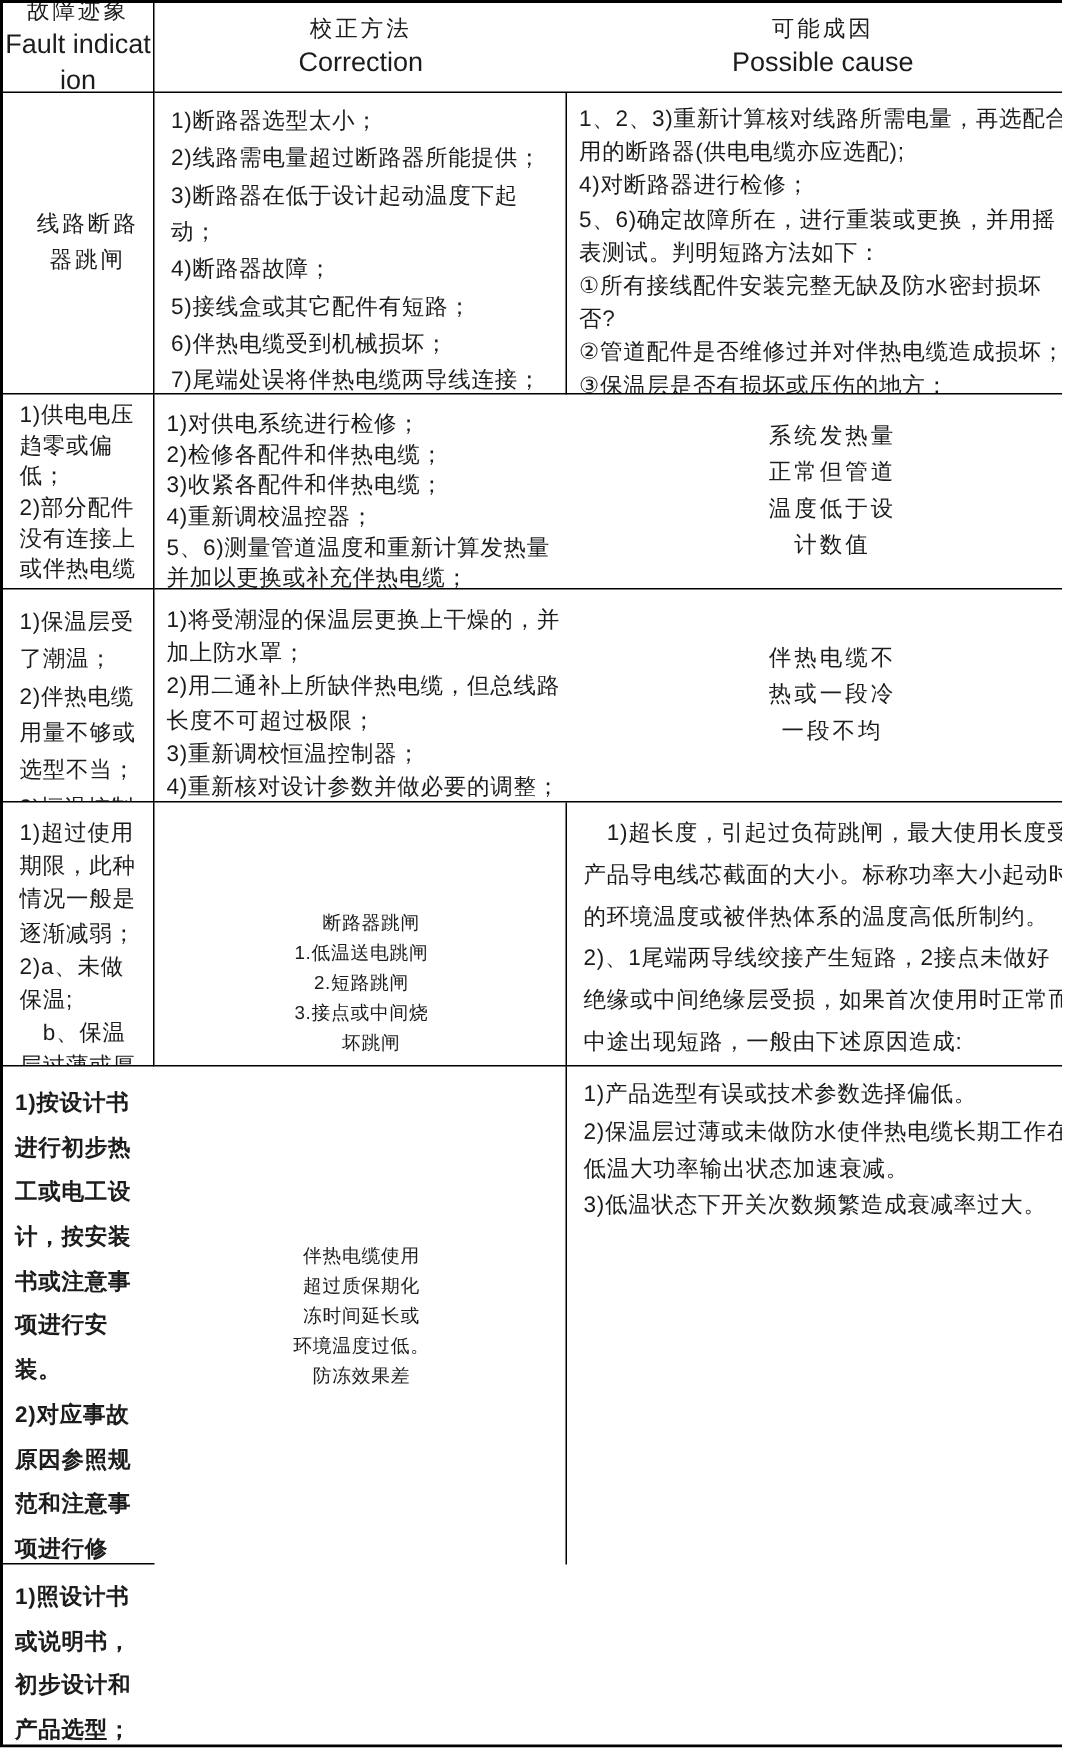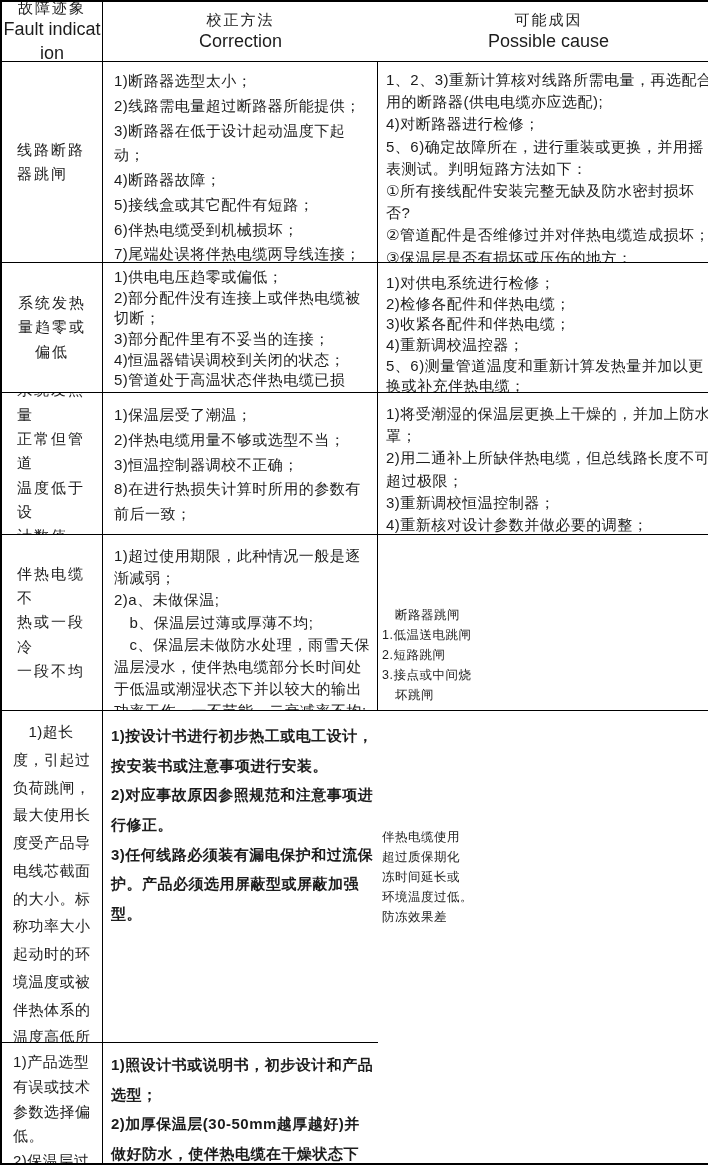--- a/index.html
+++ b/index.html
@@ -39,20 +39,21 @@
     align-items:center;justify-content:center;
     text-align:center;
   }
   .hcell .zh{font-size:15px;letter-spacing:2px;line-height:1.35;}
   .hcell .en{font-size:18px;letter-spacing:0;line-height:1.3;}
   
   .fcell{
     display:flex;flex-direction:column;justify-content:center;
     font-size:15px;letter-spacing:2px;line-height:1.62;
     padding:0 2px 0 15px;
+    text-align:center;
   }
   .fcell.center{align-items:center;text-align:center;padding-left:2px;}
   .fcell.small{
     font-size:12.5px;letter-spacing:.5px;line-height:1.6;
     padding-left:4px;padding-right:2px;
   }
   .fcell.top{justify-content:flex-start;padding-top:70px;}
   
   .bcell{
     font-size:15px;letter-spacing:.5px;
@@ -98,23 +99,20 @@
 7)尾端处误将伴热电缆两导线连接；
 8)伴热电缆首尾端绝缘层热收缩，导电体与管线或屏蔽层短路；</div>
     <div class="cell bcell corr lh-150 last-col">1、2、3)重新计算核对线路所需电量，再选配合用的断路器(供电电缆亦应选配);
 4)对断路器进行检修；
 5、6)确定故障所在，进行重装或更换，并用摇表测试。判明短路方法如下：
 ①所有接线配件安装完整无缺及防水密封损坏否?
 ②管道配件是否维修过并对伴热电缆造成损坏；
 ③保温层是否有损坏或压伤的地方；
 ④将线路每项一段伴热电缆隔离分别，用摇表测试故障所在:</div>
 
-    <div class="cell fcell center">系统发热
-量趋零或
-偏低</div>
     <div class="cell bcell lh-140 pt-s">1)供电电压趋零或偏低；
 2)部分配件没有连接上或伴热电缆被切断；
 3)部分配件里有不妥当的连接；
 4)恒温器错误调校到关闭的状态；
 5)管道处于高温状态伴热电缆已损坏；
 6)伴热电缆曾曝露于过高的温度里已损坏；</div>
     <div class="cell bcell corr lh-140 pt-m last-col">1)对供电系统进行检修；
 2)检修各配件和伴热电缆；
 3)收紧各配件和伴热电缆；
 4)重新调校温控器；

